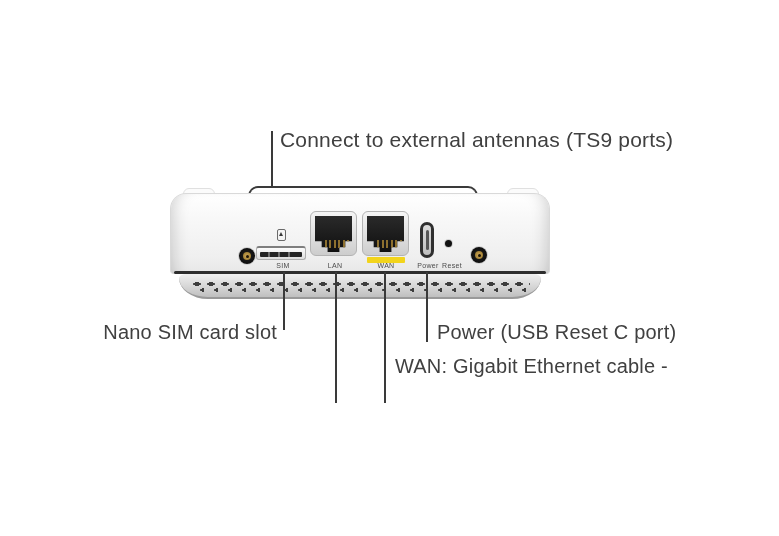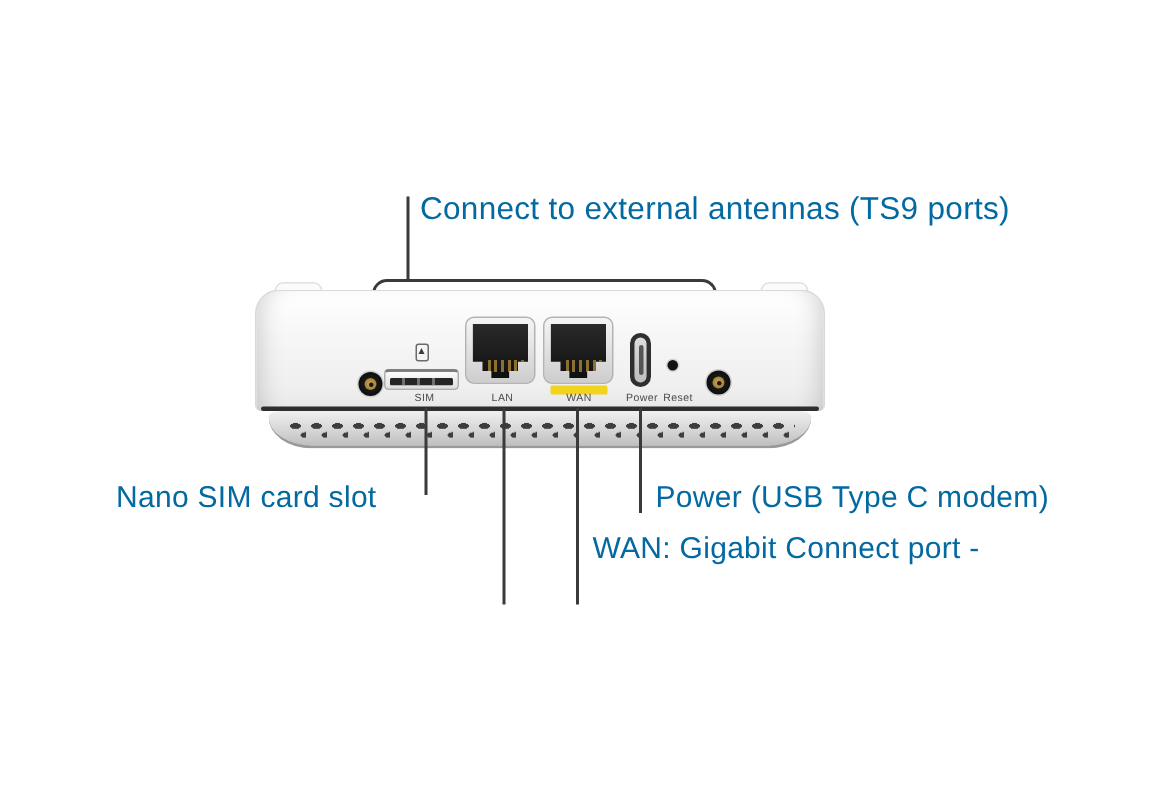--- a/index.html
+++ b/index.html
@@ -6,21 +6,21 @@
   .canvas{
     position:relative;width:779px;height:536px;overflow:hidden;
     background:#ffffff;
     font-family:"Liberation Sans","DejaVu Sans",sans-serif;
     color:#262626;
   }
   
   .callout{
     position:absolute;
     font-size:20px;line-height:23px;letter-spacing:0.2px;
-    color:#0369a1;white-space:nowrap;
+    color:#404040;white-space:nowrap;
   }
   .callout.top{font-size:21px;}
   .callout.right-align{text-align:right;}
   
   .vline{position:absolute;width:2px;background:#3a3a3a;}
   .bracket{
     position:absolute;left:248px;top:186px;width:230px;height:57px;
     border:2px solid #3a3a3a;border-bottom:none;
     border-radius:10px 10px 0 0;
     box-sizing:border-box;
@@ -186,20 +186,20 @@
   <div class="port-label" style="left:321px;width:28px;">LAN</div>
   <div class="port-label" style="left:372px;width:28px;">WAN</div>
   <div class="port-label" style="left:412px;width:32px;">Power</div>
   <div class="port-label" style="left:438px;width:28px;">Reset</div>
 
   <div class="vline" style="left:283px;top:272px;height:58px;"></div>
   <div class="vline" style="left:335px;top:272px;height:131px;"></div>
   <div class="vline" style="left:384px;top:272px;height:131px;"></div>
   <div class="vline" style="left:426px;top:272px;height:70px;"></div>
 
-  <div class="callout right-align" style="right:528px;top:321px;">Nano SIM card slot</div>
-  <div class="callout" style="left:437px;top:321px;">Power (USB Type C modem)</div>
+  <div class="callout right-align" style="right:502px;top:321px;">Nano SIM card slot</div>
+  <div class="callout" style="left:437px;top:321px;">Power (USB Reset C port)</div>
 
   <div class="callout" style="left:395px;top:355px;">
-    <div>WAN: Gigabit Connect port -</div>
+    <div>WAN: Gigabit Ethernet cable -</div>
   </div>
 
 </div>
 
 </body></html>

